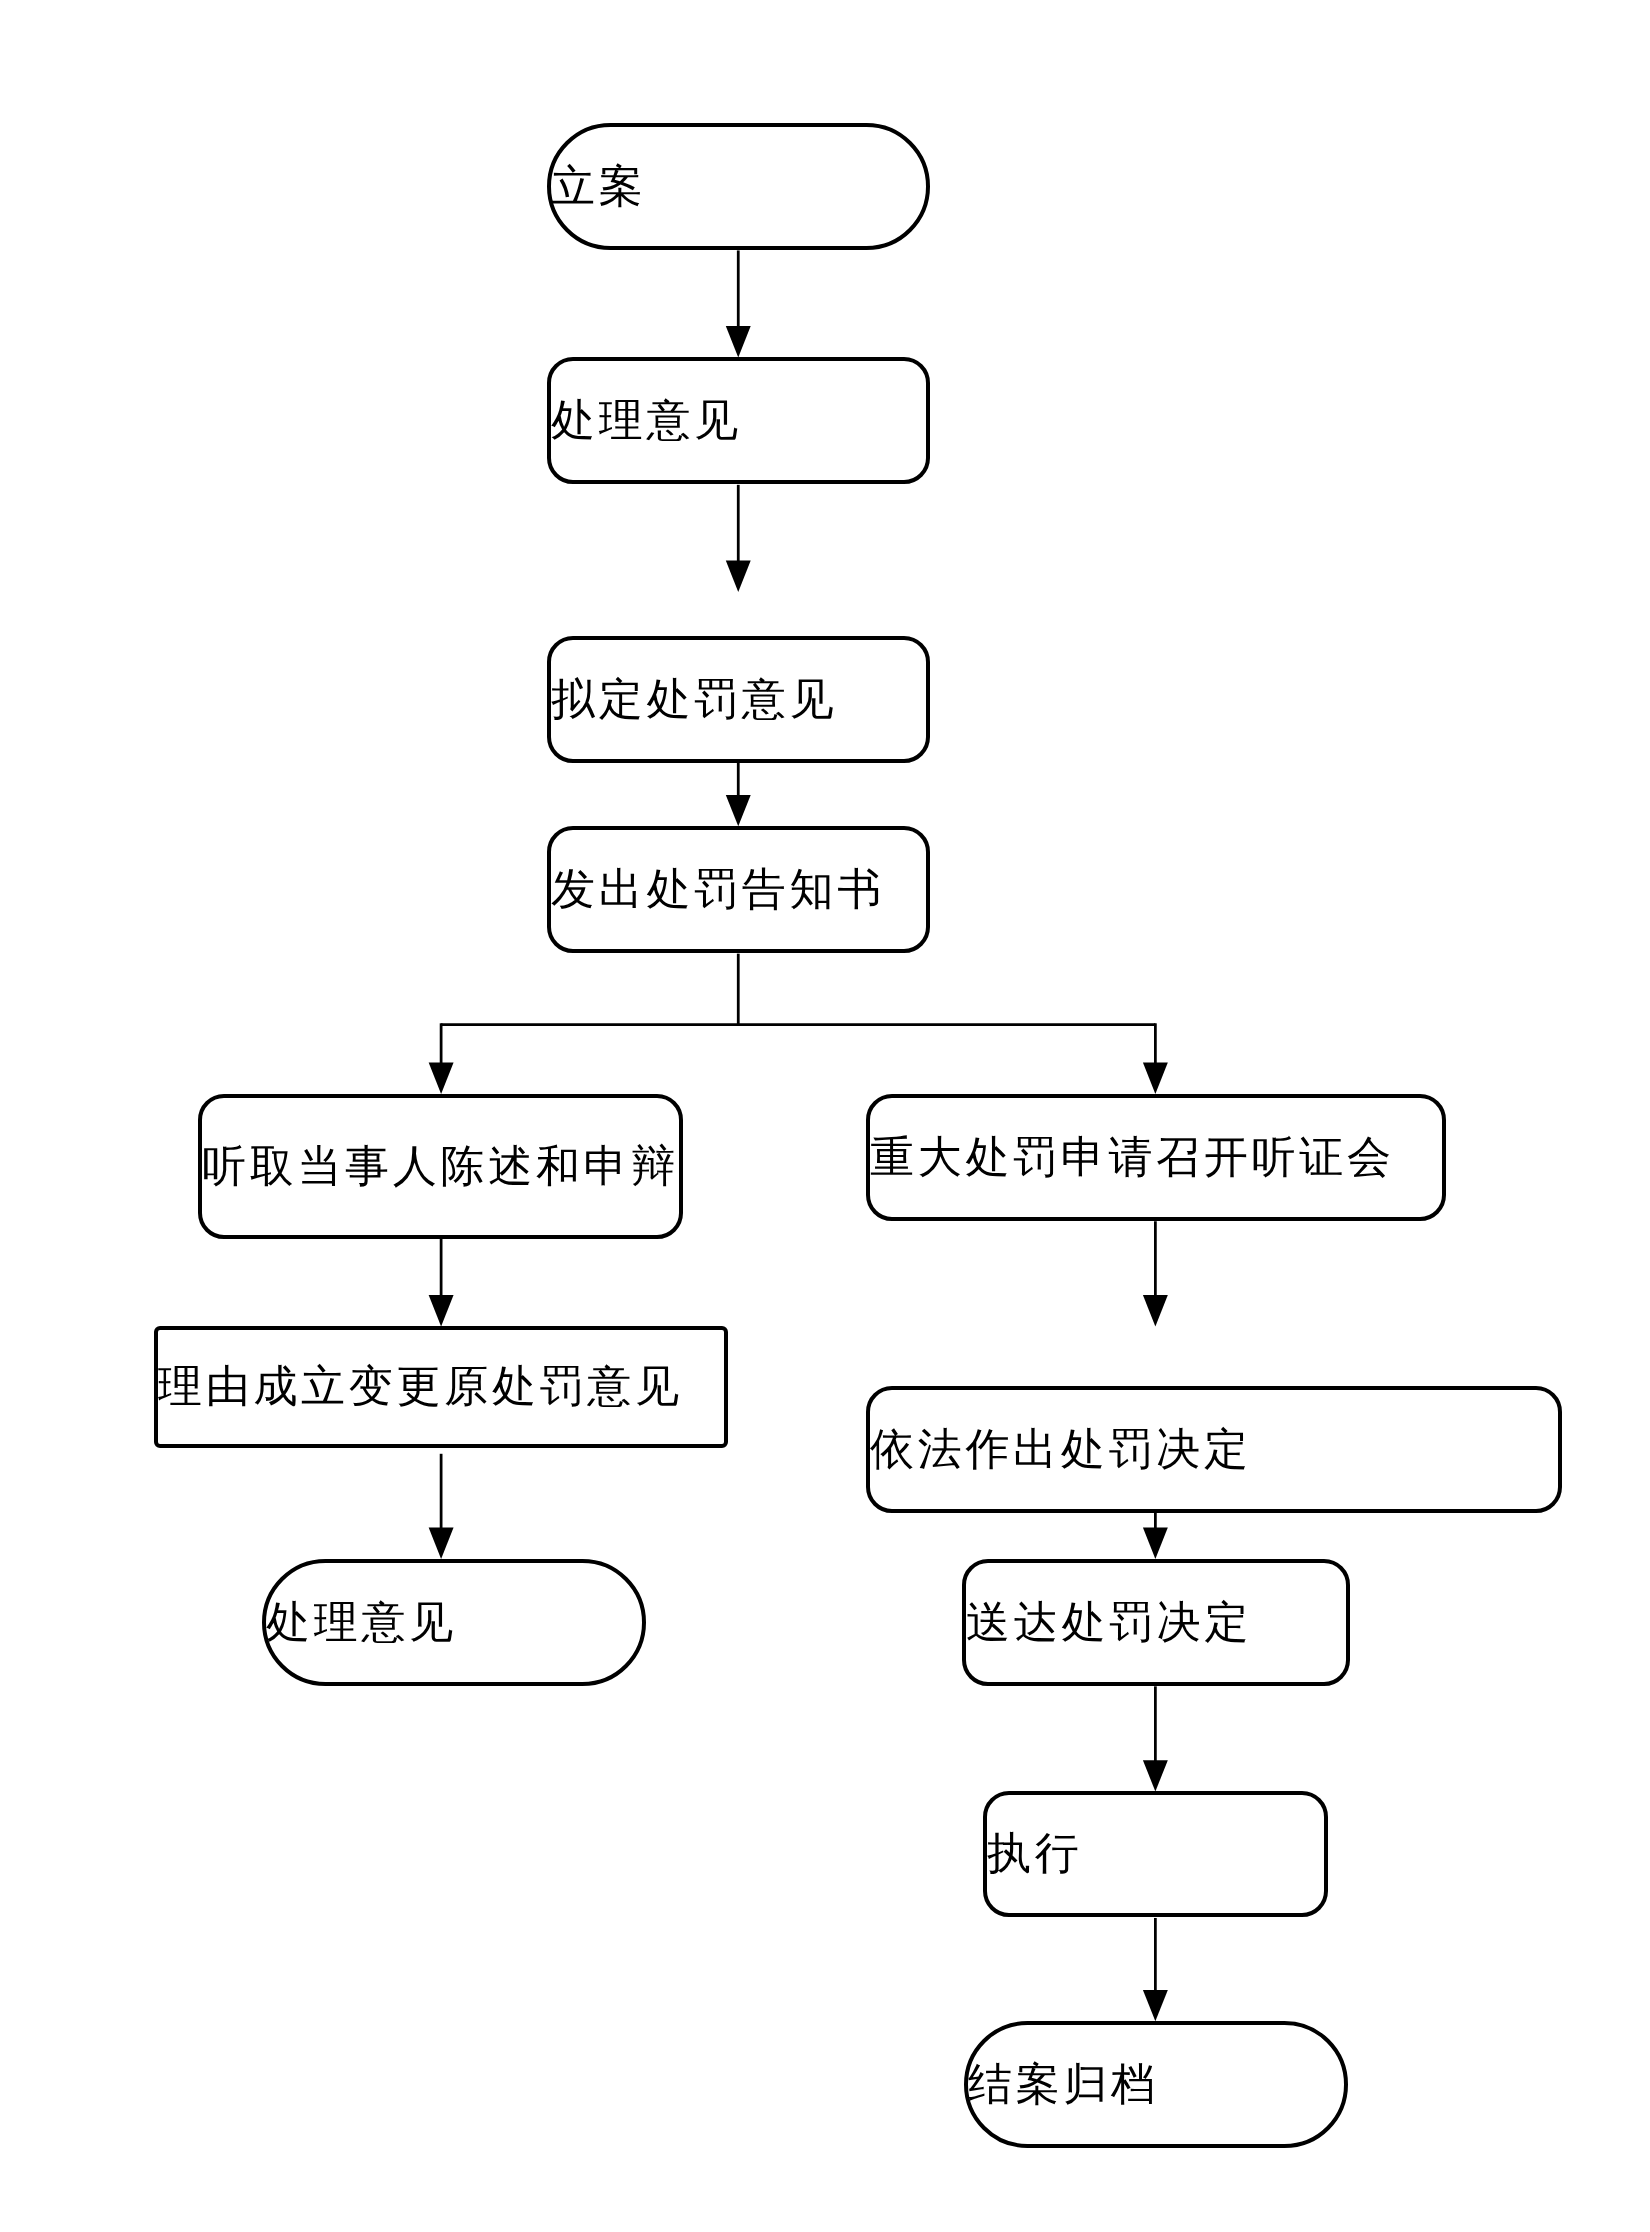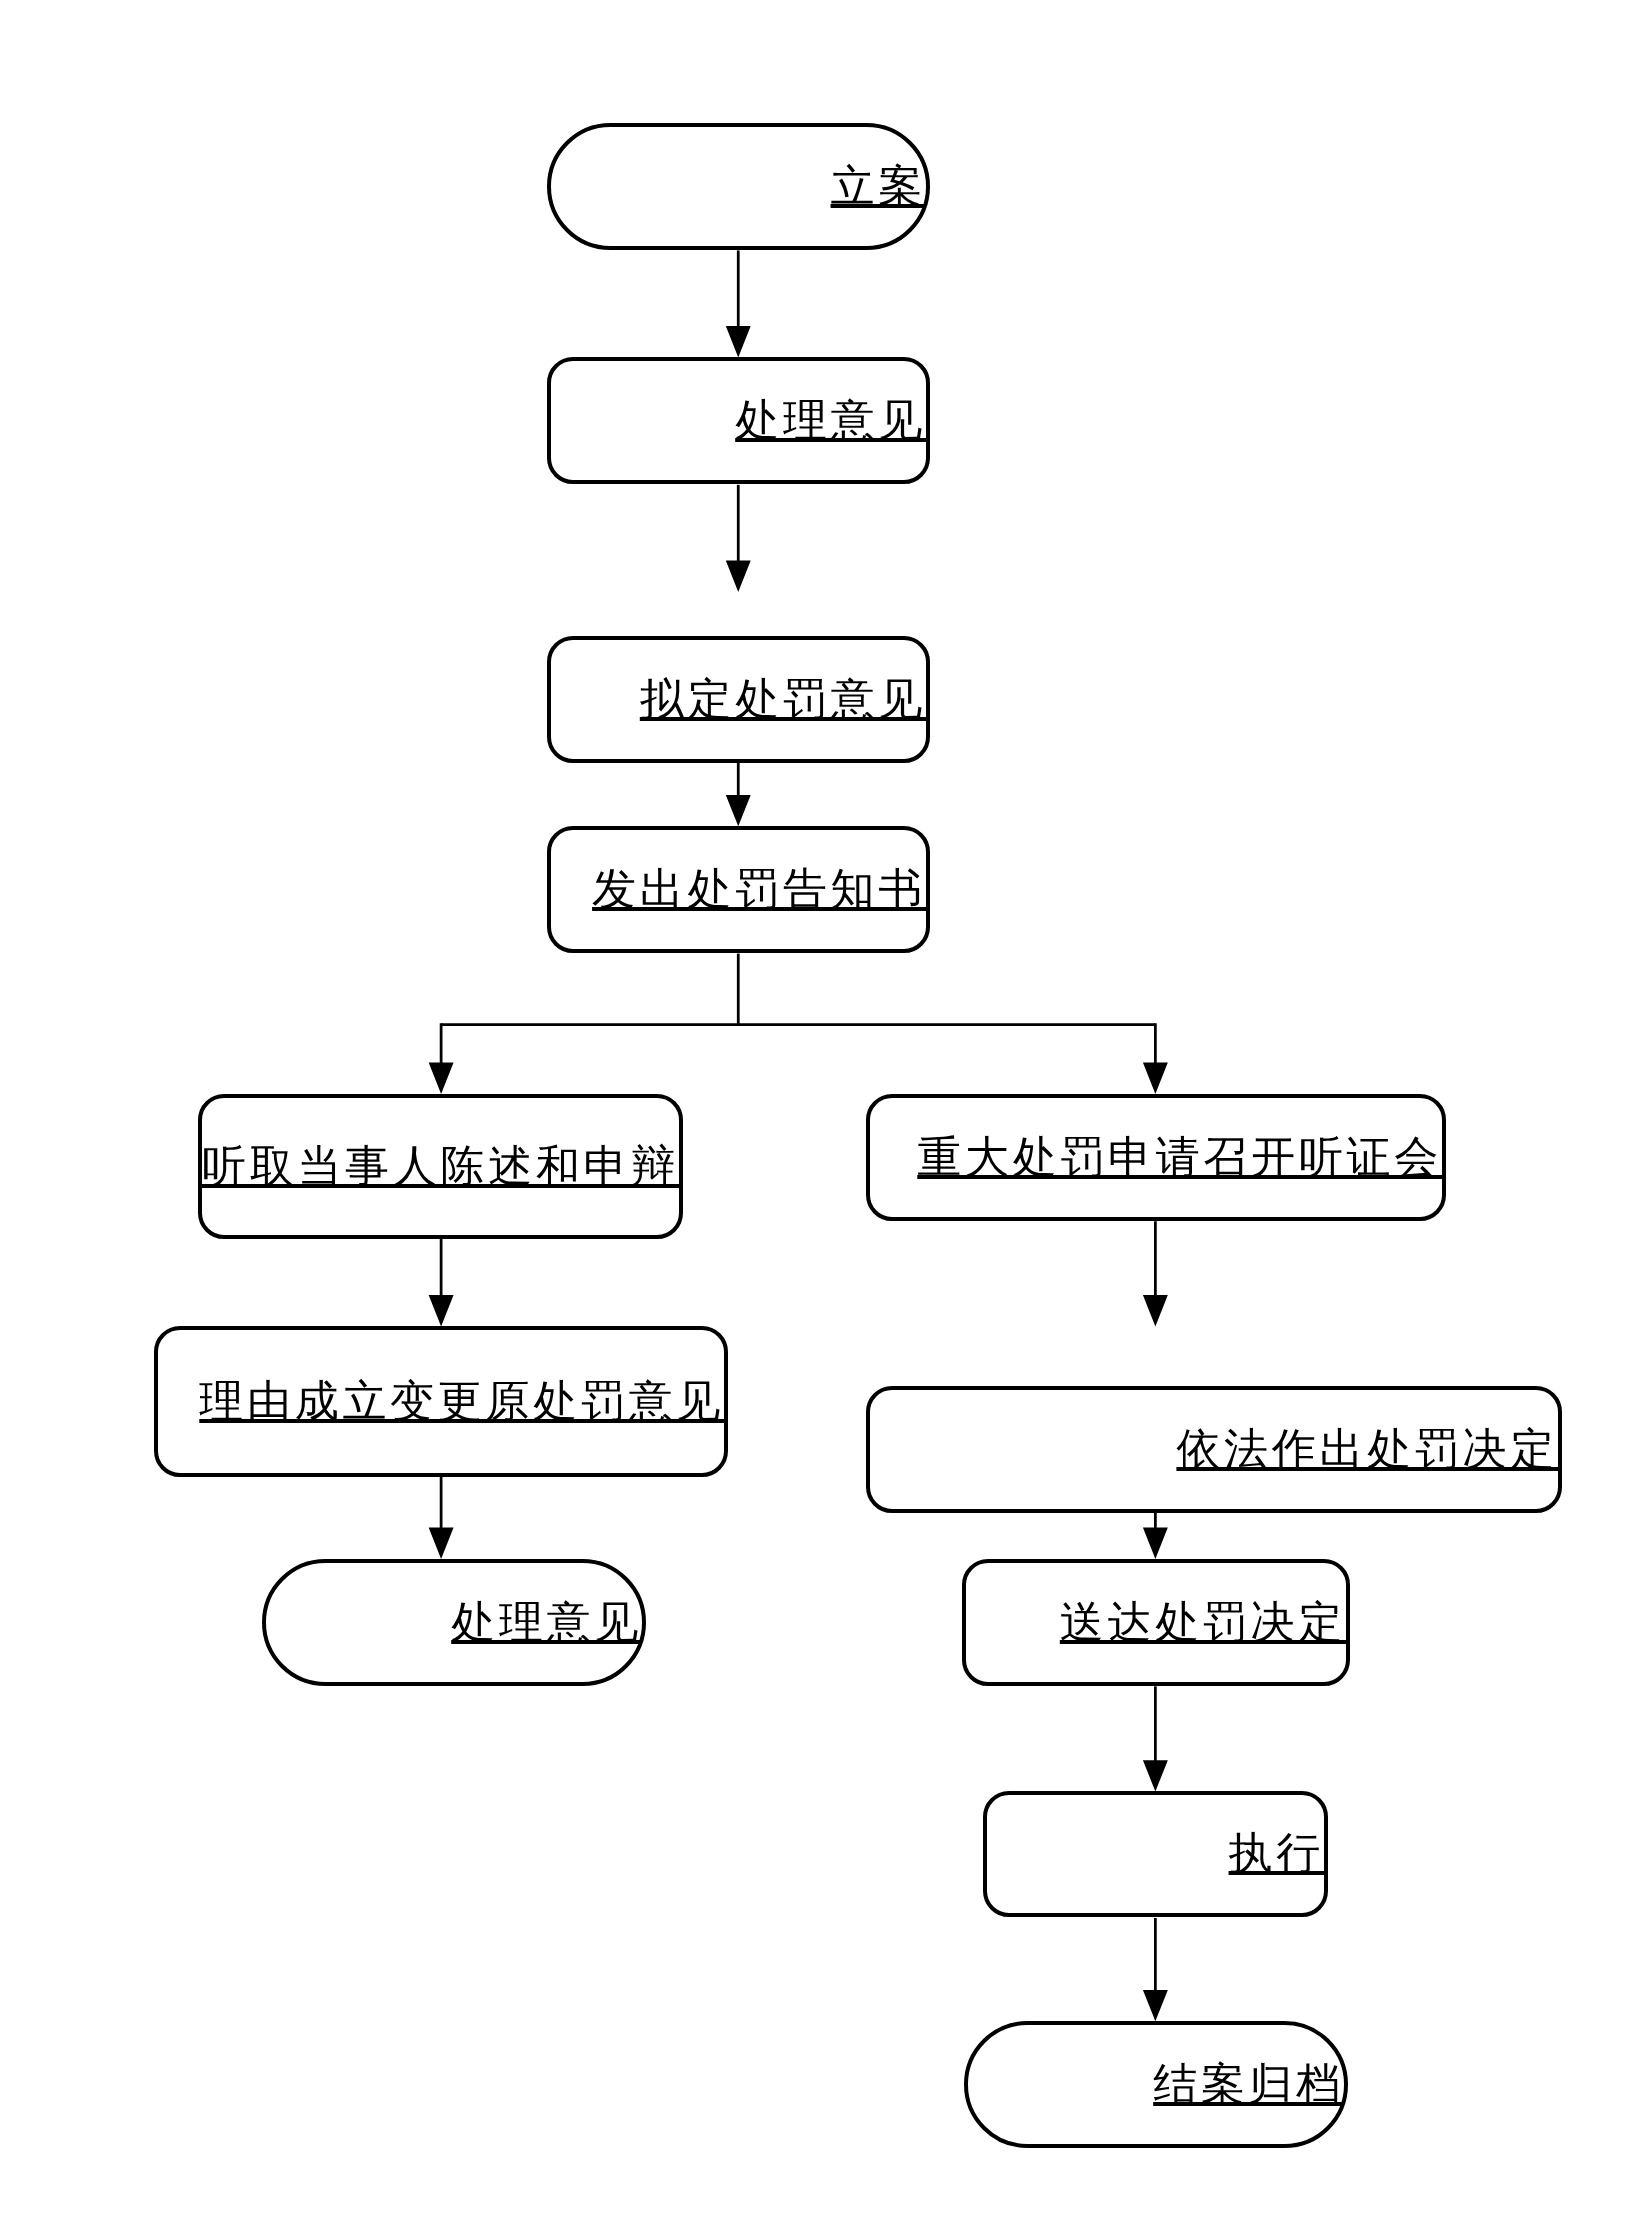--- a/index.html
+++ b/index.html
@@ -23,39 +23,38 @@
     height: 2233px;
   }
   .node {
     position: absolute;
     box-sizing: border-box;
     border: 4.6px solid #000000;
     background: #ffffff;
     color: #000000;
     display: flex;
     align-items: center;
-    justify-content: flex-end;
+    justify-content: flex-start;
     font-size: 44px;
     letter-spacing: 3.7px;
     line-height: 1;
     text-align: center;
     white-space: nowrap;
-    text-decoration: underline;
   }
   .process { border-radius: 26px; }
   .stadium { border-radius: 74px; }
 
   
   #n1  { left: 547px;  top: 123px;  width: 383px; height: 127px; }
   #n2  { left: 547px;  top: 357px;  width: 383px; height: 127px; }
   #n3  { left: 547px;  top: 592px;  width: 383px; height: 127px; margin-top: 44px; }
   #n4  { left: 547px;  top: 826px;  width: 383px; height: 127px; }
   #n5  { left: 198px;  top: 1094px; width: 485px; height: 145px; }
   #n6  { left: 866px;  top: 1094px; width: 580px; height: 127px; }
-  #n7  { left: 154px;  top: 1326px; width: 574px; height: 151px; }
+  #n7  { left: 154px;  top: 1326px; width: 574px; height: 122px; border-radius: 6px; }
   #n8  { left: 866px;  top: 1386px; width: 696px; height: 127px; }
   #n9  { left: 262px;  top: 1559px; width: 384px; height: 127px; }
   #n10 { left: 962px; top: 1559px; width: 388px; height: 127px; }
   #n11 { left: 983px; top: 1791px; width: 345px; height: 126px; }
   #n12 { left: 964px; top: 2021px; width: 384px; height: 127px; }
 
   .edge-line {
     stroke: #000000;
     stroke-width: 3;
     fill: none;

